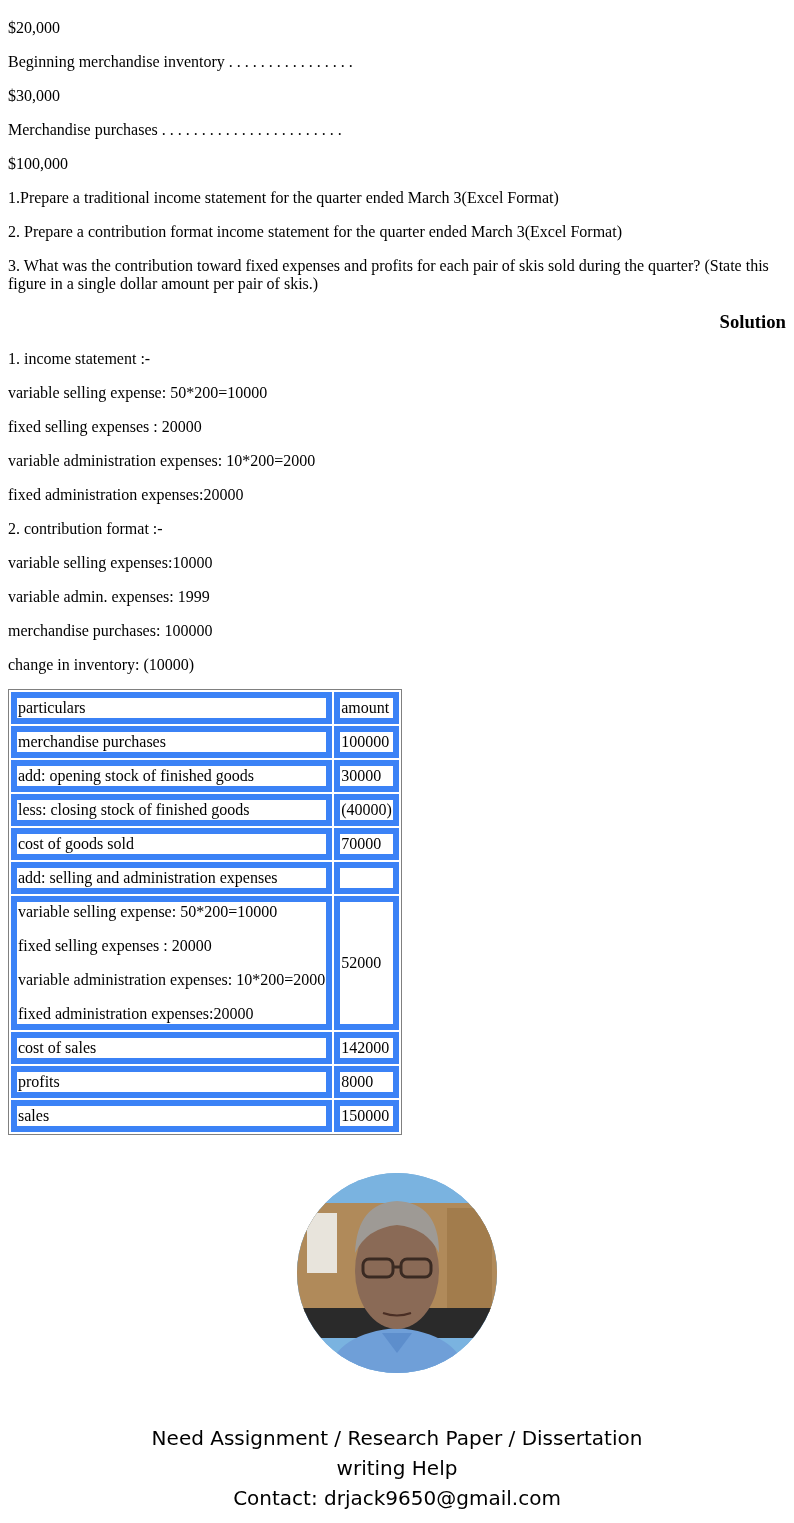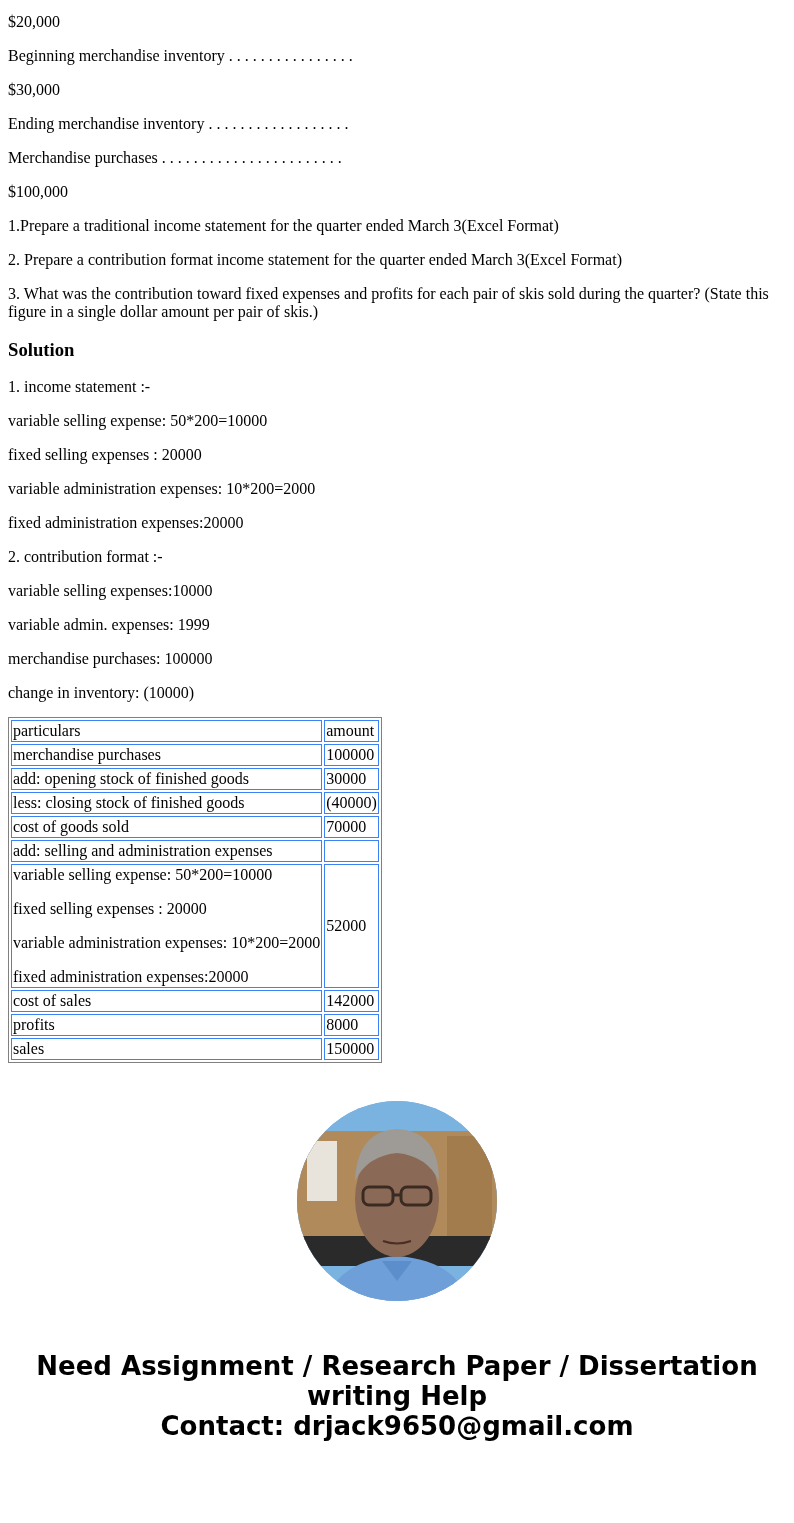--- a/index.html
+++ b/index.html
@@ -4,65 +4,64 @@
   <style>
     html, body { margin: 0; padding: 0; background: #ffffff; }
     body {
       width: 794px;
       font-family: "Liberation Serif", "DejaVu Serif", serif;
       font-size: 16px;
       color: #000;
       padding: 0 8px;
       box-sizing: border-box;
     }
-    .doc { padding-top: 13px; }
+    .doc { padding-top: 19px; }
     p { margin: 0 0 16px 0; line-height: 18px; }
     h3 {
       font-family: "Liberation Serif", serif;
       font-size: 18.7px; font-weight: bold;
-      margin: 18px 0 18px 0; line-height: 21px;
+      margin: 18px 0 18px 12px; line-height: 21px; text-align: right;
     }
     table.solution {
       border: 1px solid #808080;
       border-spacing: 2px;
       border-collapse: separate;
       margin-top: -1px;
     }
     table.solution td {
-      border: 1px solid #3b82f6;
+      border: 6px solid #3b82f6;
       padding: 1px;
       vertical-align: middle;
       line-height: 18px;
     }
     table.solution td p { margin: 0 0 16px 0; }
     table.solution td p:last-child { margin-bottom: 0; }
     .avatar-wrap { display: flex; justify-content: center; margin-top: 38px; }
     .avatar {
       width: 200px; height: 200px; border-radius: 50%;
       overflow: hidden; position: relative;
       background: #6fa8dc;
     }
     .promo {
       text-align: center;
       font-family: "DejaVu Sans", sans-serif;
-      font-weight: bold;
-      font-size: 26px;
+      font-weight: normal;
+      font-size: 20px;
       line-height: 30px;
       margin-top: 50px;
     }
   </style>
 </head>
 <body>
 
 <div class="doc">
   <section>
     <p>$20,000</p>
     <p>Beginning merchandise inventory . . . . . . . . . . . . . . . .</p>
     <p>$30,000</p>
-    <p>Ending merchandise inventory . . . . . . . . . . . . . . . . . .</p>
     <p>Merchandise purchases . . . . . . . . . . . . . . . . . . . . . . .</p>
     <p>$100,000</p>
     <p>1.Prepare a traditional income statement for the quarter ended March 3(Excel Format)</p>
     <p>2. Prepare a contribution format income statement for the quarter ended March 3(Excel Format)</p>
     <p>3. What was the contribution toward fixed expenses and profits for each pair of skis sold during the quarter? (State this figure in a single dollar amount per pair of skis.)</p>
   </section>
 
   <section>
     <h3>Solution</h3>
     <p>1. income statement :-</p>

